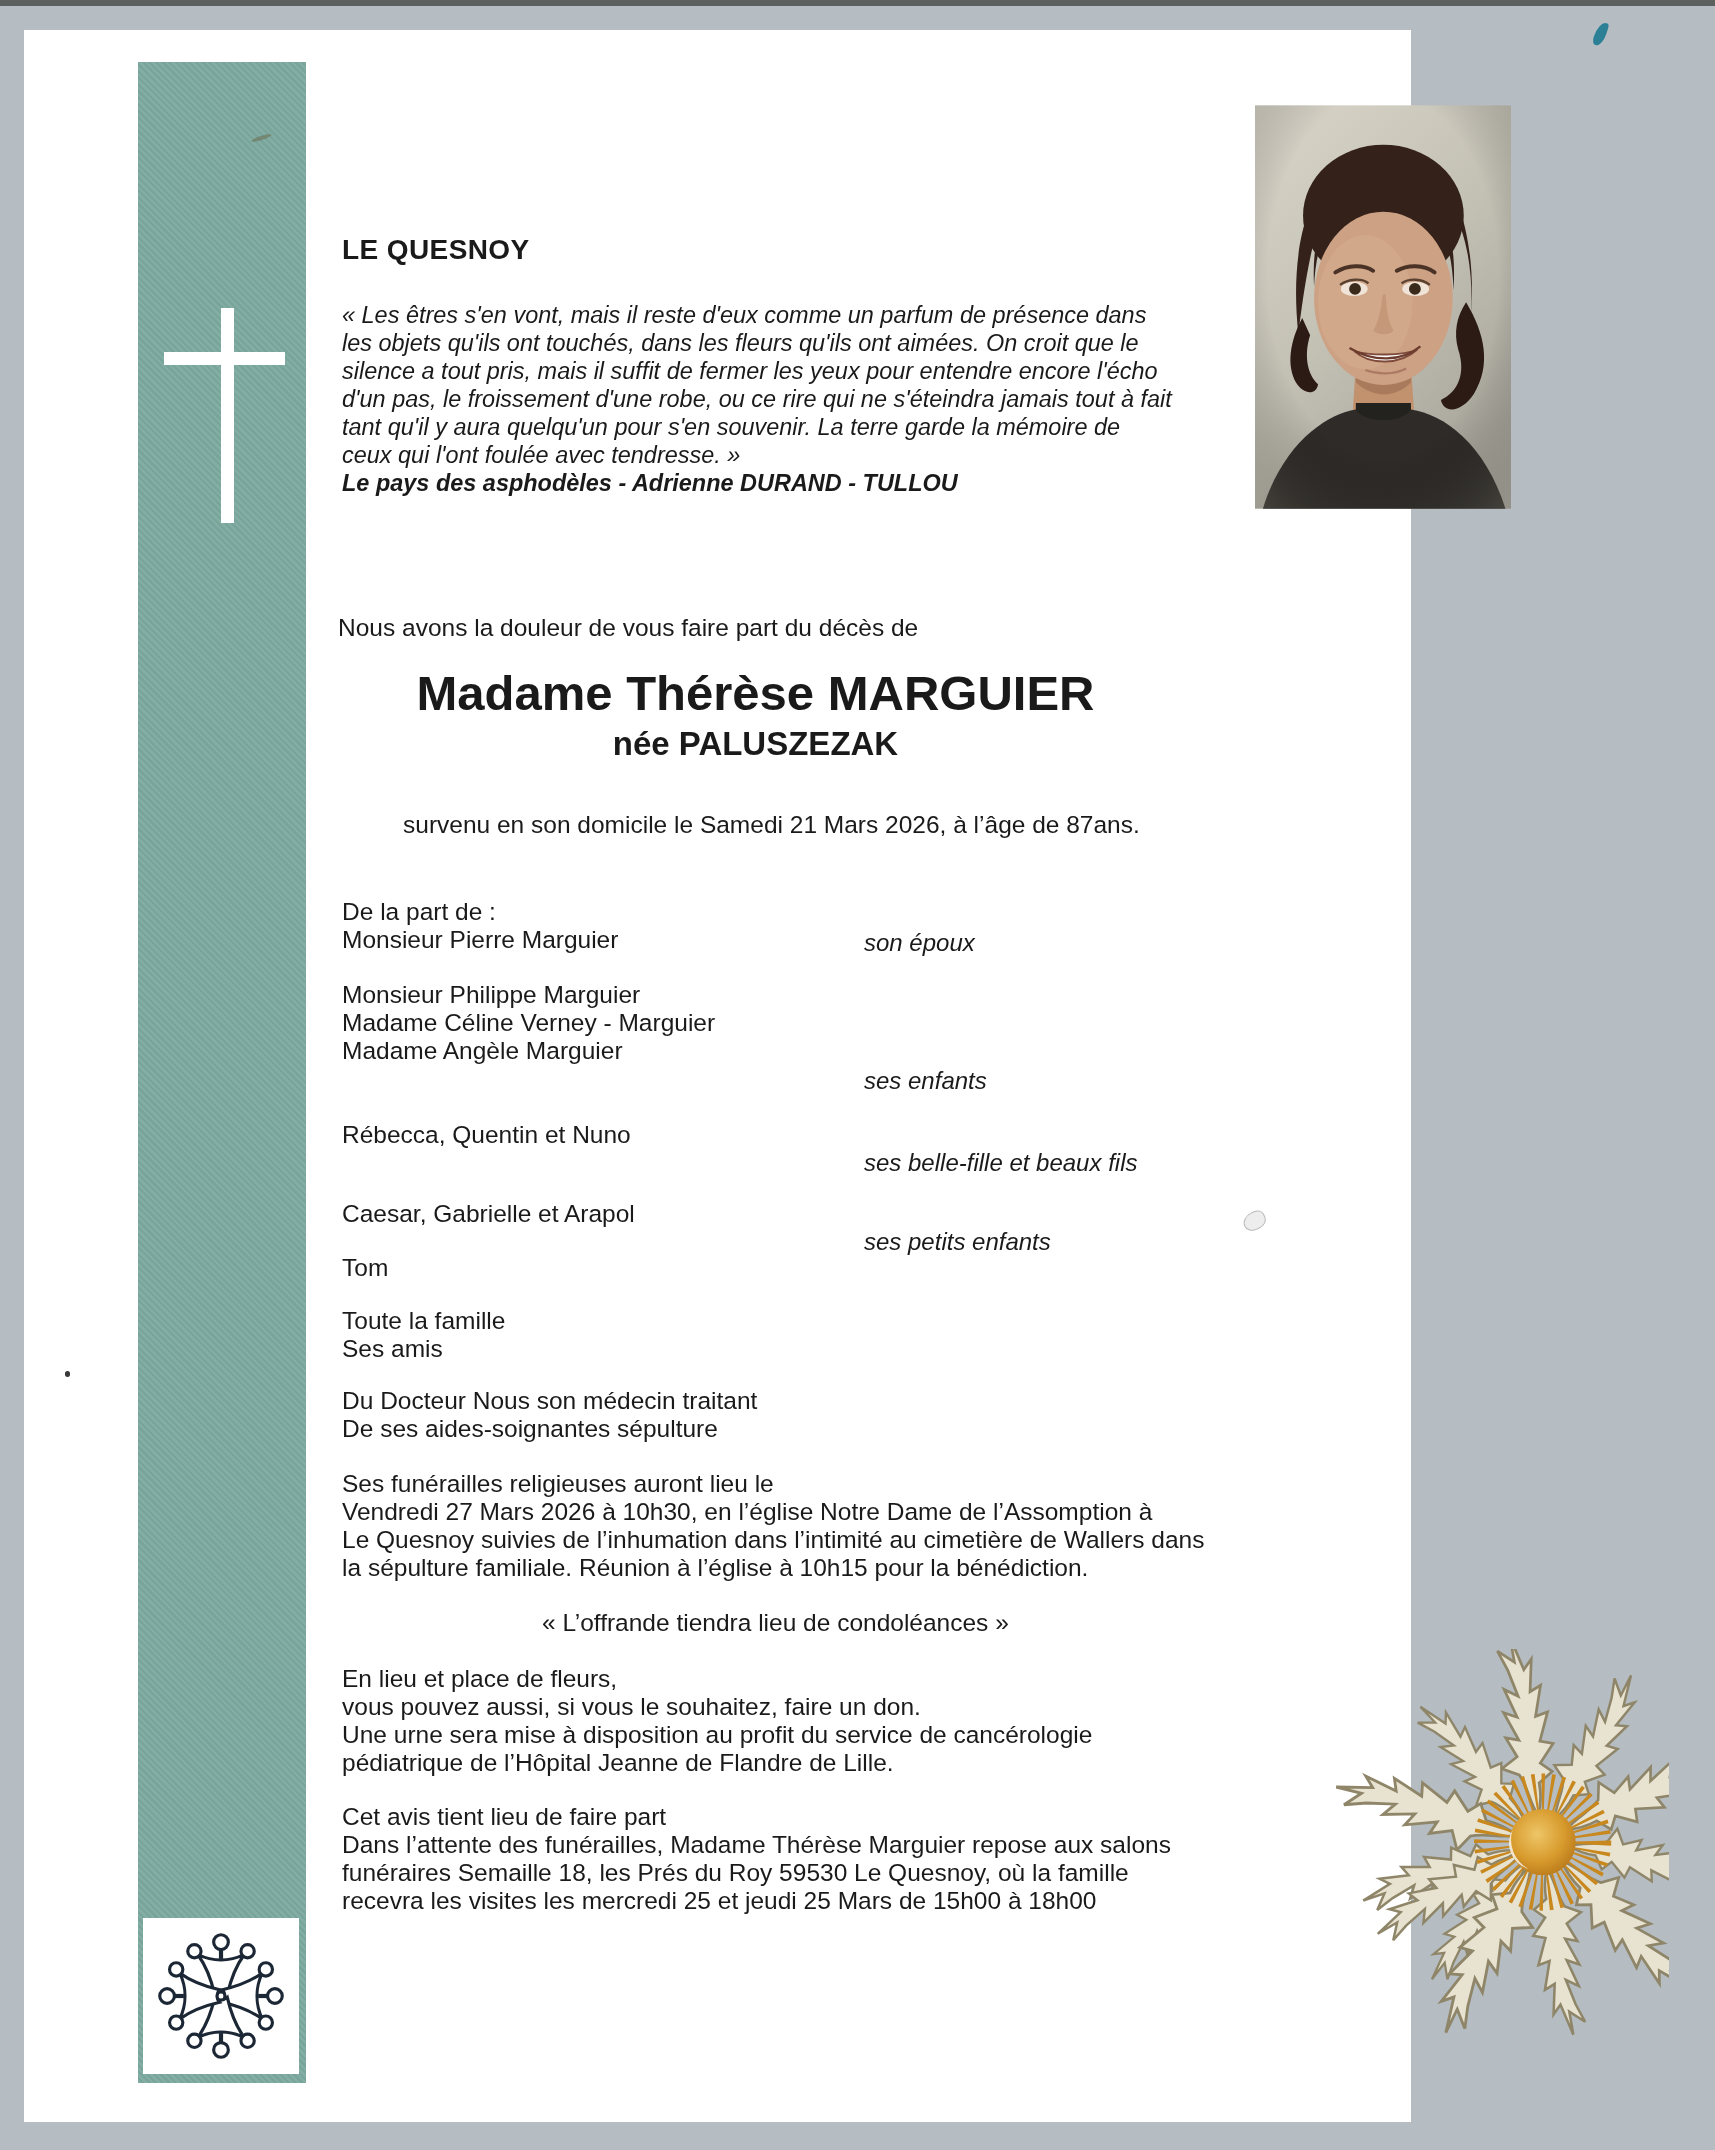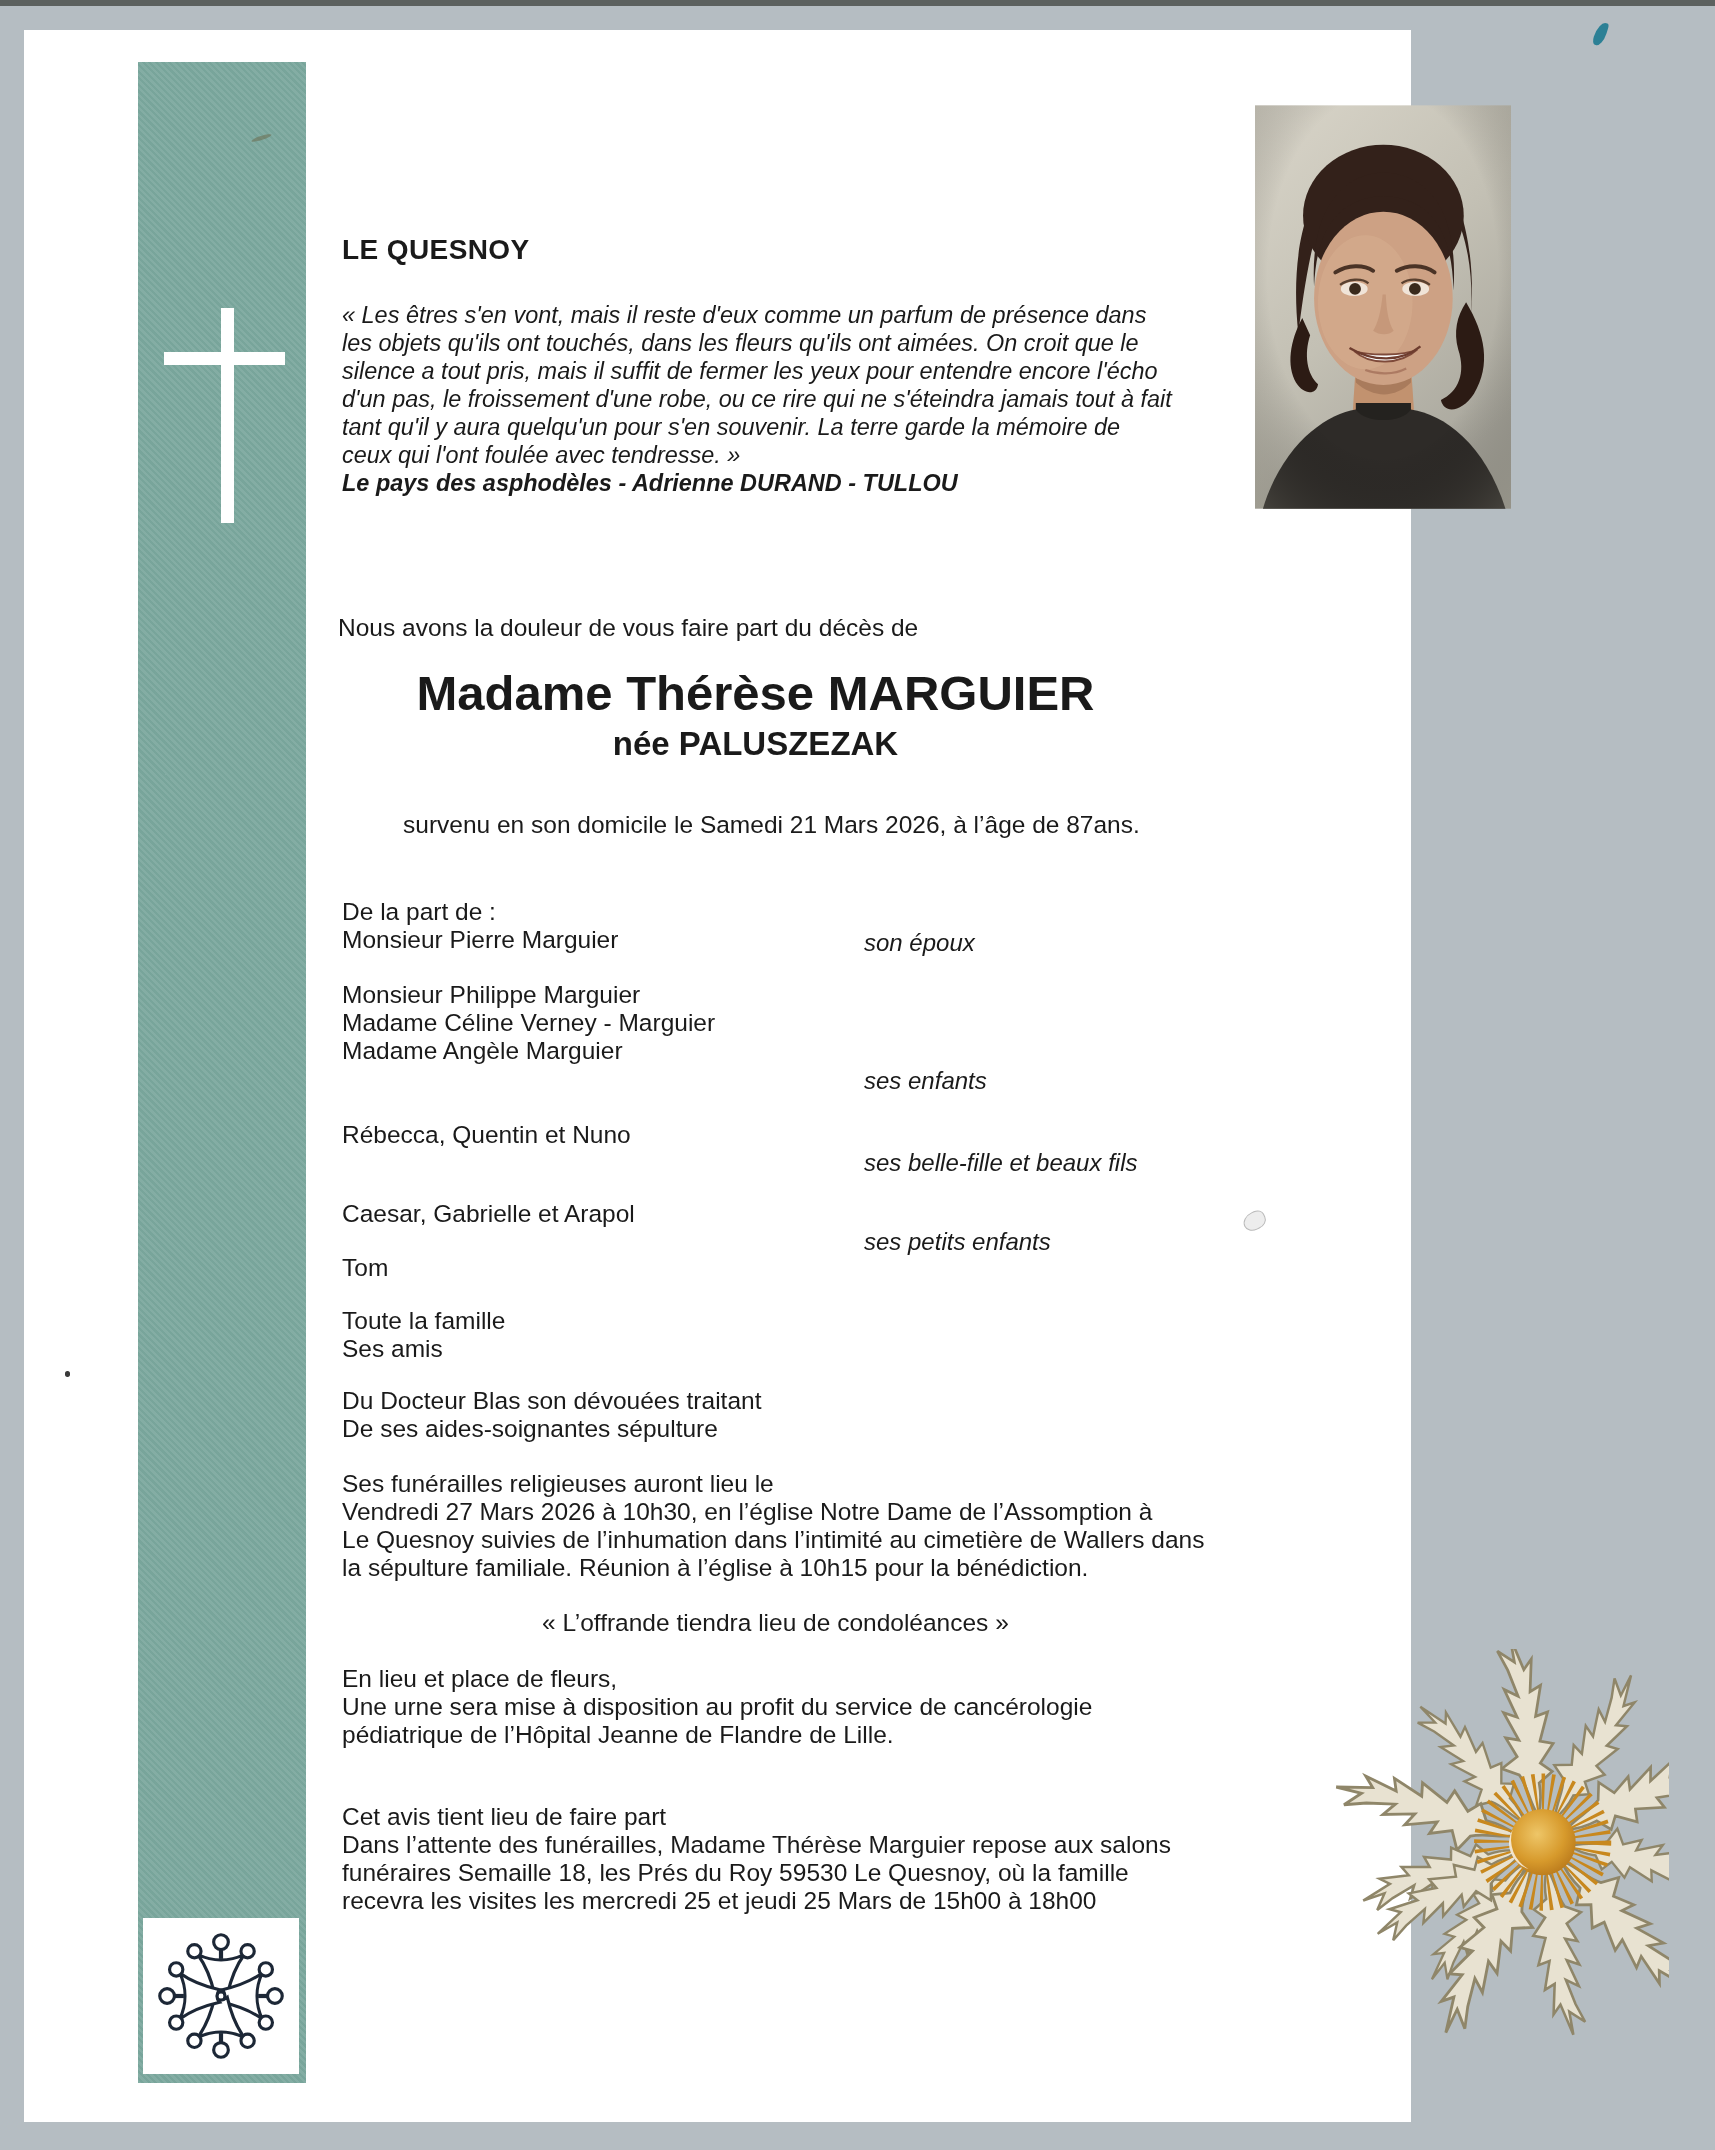--- a/index.html
+++ b/index.html
@@ -202,35 +202,36 @@
     <div class="txt t-body" style="left:318px;top:1170px;">Caesar, Gabrielle et Arapol</div>
     <div class="txt t-rel" style="left:840px;top:1198px;">ses petits enfants</div>
     <div class="txt t-body" style="left:318px;top:1224px;">Tom</div>
 
     <div class="txt t-body" style="left:318px;top:1277px;">
       <div>Toute la famille</div>
       <div>Ses amis</div>
     </div>
 
     <div class="txt t-body" style="left:318px;top:1357px;">
-      <div>Du Docteur Blas son dévouées traitant</div>
+      <div>Du Docteur Nous son médecin traitant</div>
       <div>De ses aides-soignantes sépulture</div>
     </div>
 
     <div class="txt t-body" style="left:318px;top:1440px;">
       <div>Ses funérailles religieuses auront lieu le</div>
       <div>Vendredi 27 Mars 2026 à 10h30, en l’église Notre Dame de l’Assomption à</div>
       <div>Le Quesnoy suivies de l’inhumation dans l’intimité au cimetière de Wallers dans</div>
       <div>la sépulture familiale. Réunion à l’église à 10h15 pour la bénédiction.</div>
     </div>
 
     <div class="txt t-body" style="left:518px;top:1579px;">« L’offrande tiendra lieu de condoléances »</div>
 
     <div class="txt t-body" style="left:318px;top:1635px;">
       <div>En lieu et place de fleurs,</div>
+      <div>vous pouvez aussi, si vous le souhaitez, faire un don.</div>
       <div>Une urne sera mise à disposition au profit du service de cancérologie</div>
       <div>pédiatrique de l’Hôpital Jeanne de Flandre de Lille.</div>
     </div>
 
     <div class="txt t-body" style="left:318px;top:1773px;">
       <div>Cet avis tient lieu de faire part</div>
       <div>Dans l’attente des funérailles, Madame Thérèse Marguier repose aux salons</div>
       <div>funéraires Semaille 18, les Prés du Roy 59530 Le Quesnoy, où la famille</div>
       <div>recevra les visites les mercredi 25 et jeudi 25 Mars de 15h00 à 18h00</div>
     </div>

